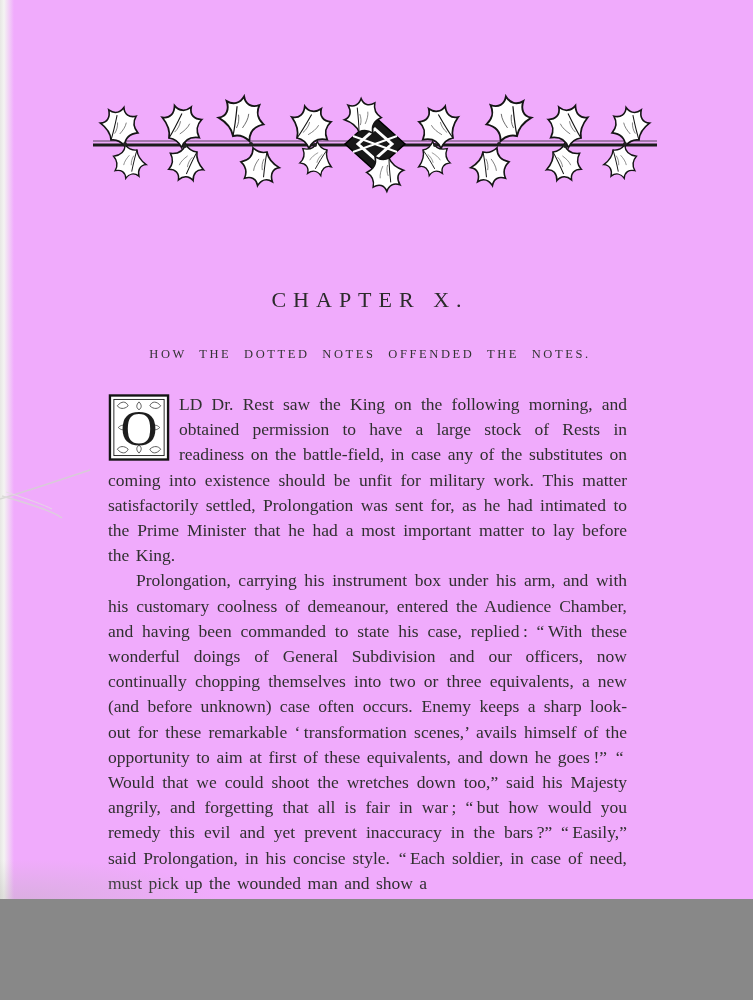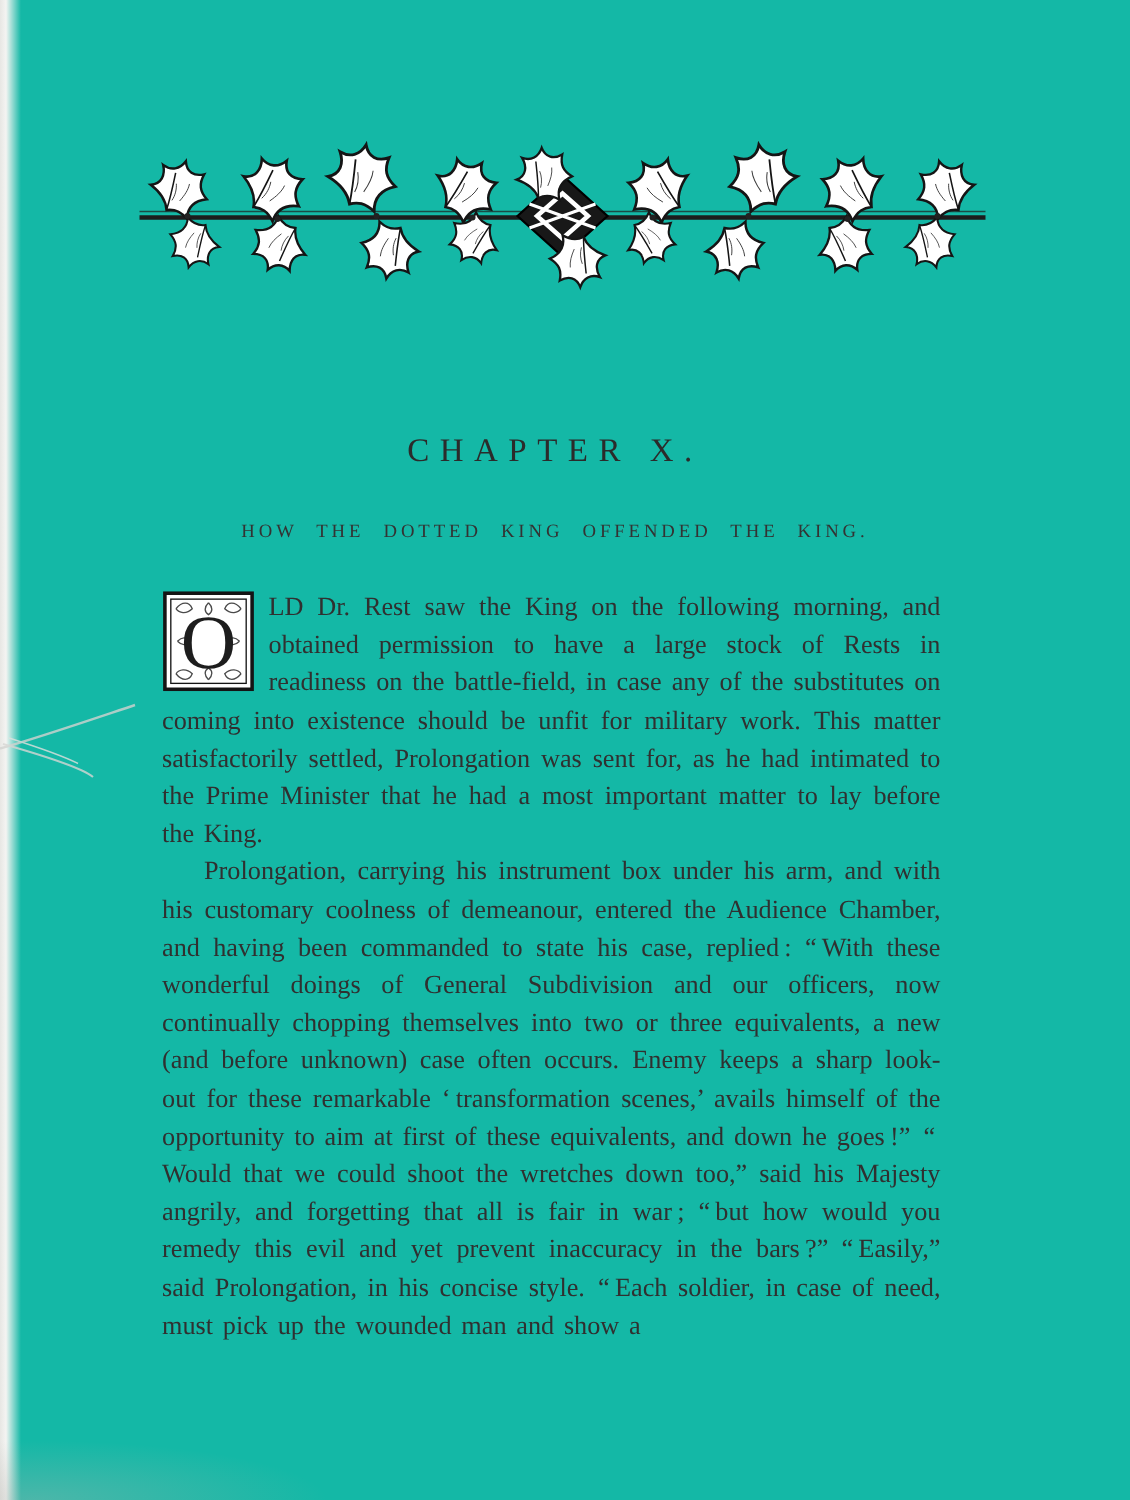--- a/index.html
+++ b/index.html
@@ -1,20 +1,20 @@
 <!DOCTYPE html>
 <html><head>
 <meta charset="utf-8">
 <style>
   html,body{margin:0;padding:0;}
   body{background:#888;font-family:"Liberation Serif",serif;}
   .page{
     position:relative;
-    width:753px;height:1000px;
-    background:#14b8a6;
+    width:753px;height:899px;
+    background:#f0abfc;
     overflow:hidden;
     margin:0 auto;
     color:#2e2e2e;
   }
   .page::before{ 
     content:"";position:absolute;left:0;top:0;bottom:0;width:14px;
     background:linear-gradient(90deg,#e7e7e4 0,#f4f4f2 4px,rgba(253,253,252,0) 14px);
     pointer-events:none;
   }
   .page::after{ 
@@ -87,21 +87,21 @@
       <path d="M-30 0 L0 -27 L30 0 L0 27 Z" fill="none" stroke="#000" stroke-width="1.5"></path>
       <polygon points="0,-15 17,0 0,15 -17,0" fill="none" stroke="#fff" stroke-width="3"></polygon>
       <path d="M-22 -8 L22 8 M-22 8 L22 -8" stroke="#fff" stroke-width="2"></path>
       <use href="#leaf" transform="translate(-16 -12) rotate(-40) scale(1.1)"></use>
       <use href="#leaf" transform="translate(14 14) rotate(140) scale(1.1)"></use>
     </g>
   </svg>
 
   <h1 class="chapter">CHAPTER X.</h1>
 
-  <h2 class="subtitle">HOW THE DOTTED KING OFFENDED THE KING.</h2>
+  <h2 class="subtitle">HOW THE DOTTED NOTES OFFENDED THE NOTES.</h2>
 
   <div class="bodytext">
     <p>
       <span class="dropcap">
         <svg viewBox="0 0 62 68" width="62" height="67" aria-hidden="true">
           <rect x="1.5" y="1.5" width="59" height="65" fill="#ffffff" stroke="#141414" stroke-width="2.4"></rect>
           <rect x="5.5" y="5.5" width="51" height="57" fill="none" stroke="#141414" stroke-width="0.9"></rect>
           <g stroke="#4a4a4a" stroke-width="0.9" fill="none">
             <path d="M9 12 c4 -5 9 -5 11 0 c-4 4 -9 3 -11 0"></path>
             <path d="M53 12 c-4 -5 -9 -5 -11 0 c4 4 9 3 11 0"></path>

